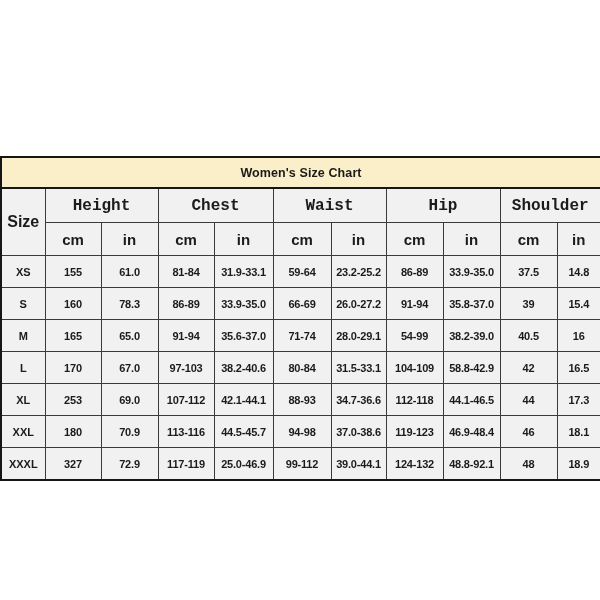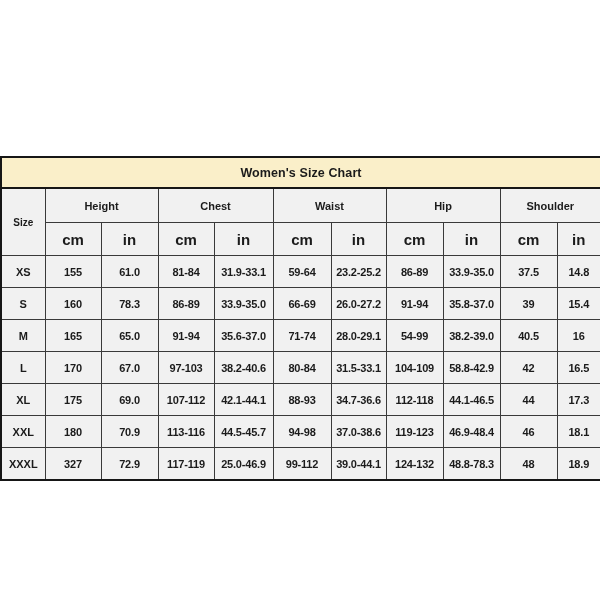--- a/index.html
+++ b/index.html
@@ -41,23 +41,23 @@
     white-space: nowrap;
     overflow: hidden;
   }
   .title-cell {
     background: #faefc9 !important;
     font-size: 12.5px;
     height: 29px;
     border-bottom: 2px solid #161616 !important;
     letter-spacing: 0.1px;
   }
-  .group-cell { font-size: 11px; height: 33px; }
+  .group-cell { font-size: 16px; height: 33px; font-family: Liberation Mono, monospace; }
   .unit-cell  { font-size: 15px; height: 32px; }
-  .corner-cell { font-size: 10px; }
+  .corner-cell { font-size: 16px; }
   .size-cell  { font-size: 11px; height: 31px; }
   .data-cell  { font-size: 11px; height: 31px; letter-spacing: -0.2px; }
 </style>
 </head>
 <body>
 
 <div class="page">
   <div class="chart-wrap">
     <table class="size-chart">
       <colgroup id="cols">
@@ -146,21 +146,21 @@
             <td class="data-cell">38.2-40.6</td>
             <td class="data-cell">80-84</td>
             <td class="data-cell">31.5-33.1</td>
             <td class="data-cell">104-109</td>
             <td class="data-cell">58.8-42.9</td>
             <td class="data-cell">42</td>
             <td class="data-cell">16.5</td>
           </tr>
           <tr>
             <td class="size-cell">XL</td>
-            <td class="data-cell">175</td>
+            <td class="data-cell">253</td>
             <td class="data-cell">69.0</td>
             <td class="data-cell">107-112</td>
             <td class="data-cell">42.1-44.1</td>
             <td class="data-cell">88-93</td>
             <td class="data-cell">34.7-36.6</td>
             <td class="data-cell">112-118</td>
             <td class="data-cell">44.1-46.5</td>
             <td class="data-cell">44</td>
             <td class="data-cell">17.3</td>
           </tr>
@@ -179,20 +179,20 @@
           </tr>
           <tr>
             <td class="size-cell">XXXL</td>
             <td class="data-cell">327</td>
             <td class="data-cell">72.9</td>
             <td class="data-cell">117-119</td>
             <td class="data-cell">25.0-46.9</td>
             <td class="data-cell">99-112</td>
             <td class="data-cell">39.0-44.1</td>
             <td class="data-cell">124-132</td>
-            <td class="data-cell">48.8-78.3</td>
+            <td class="data-cell">48.8-92.1</td>
             <td class="data-cell">48</td>
             <td class="data-cell">18.9</td>
           </tr>
         </tbody>
     </table>
   </div>
 </div>
 
 </body></html>

